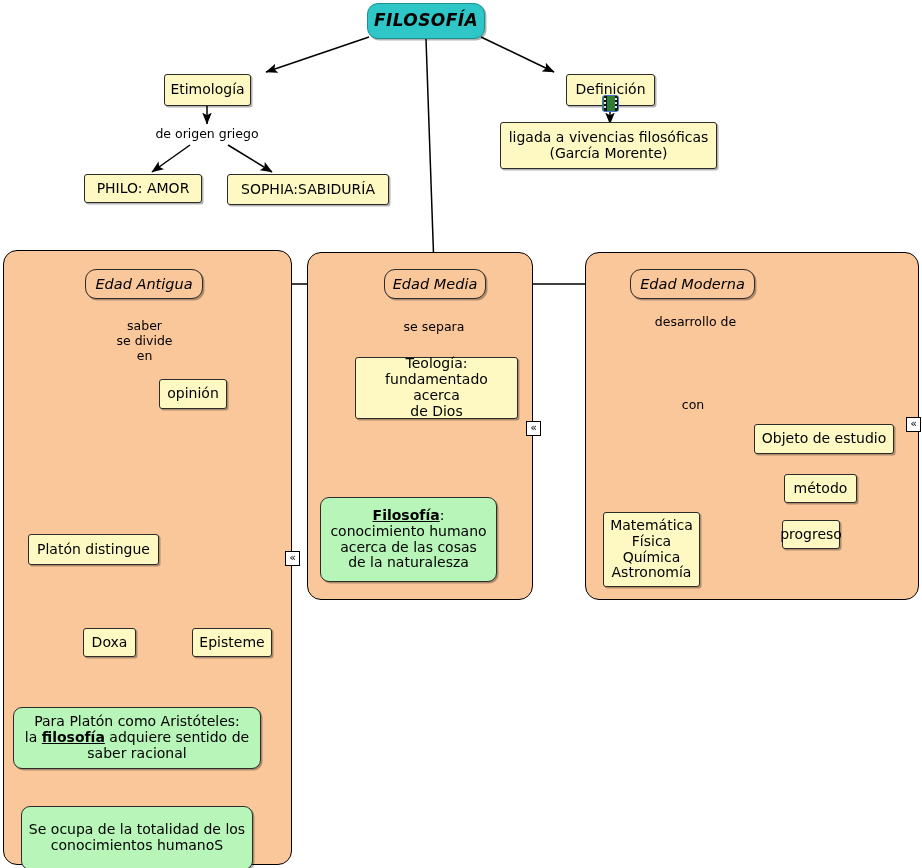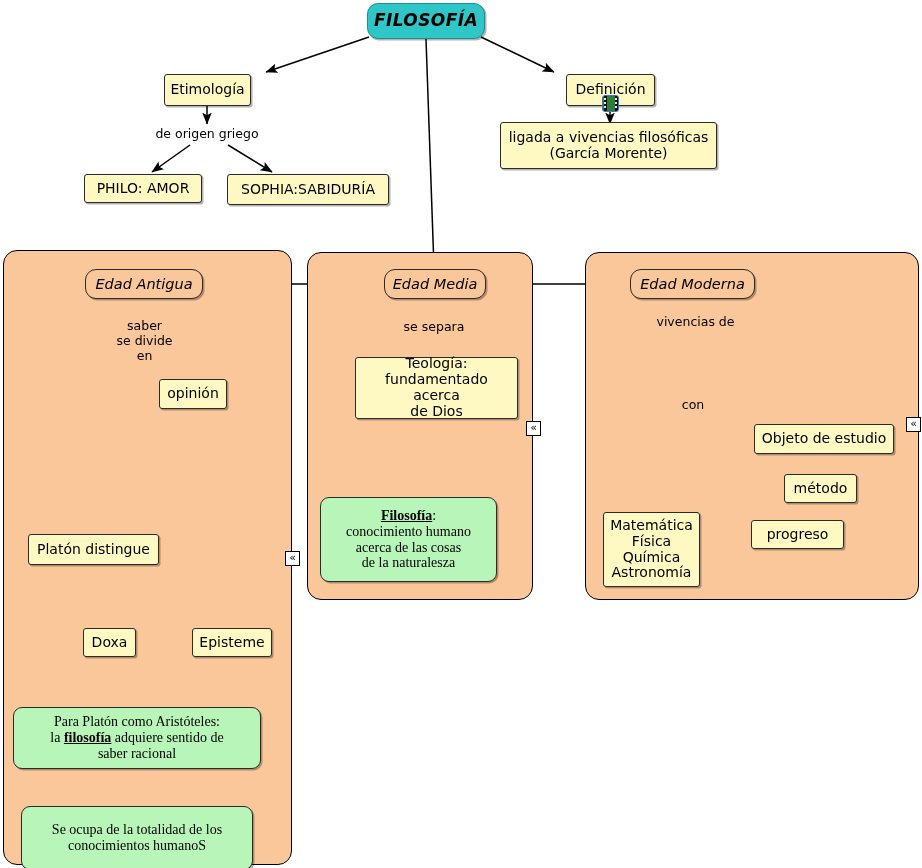--- a/index.html
+++ b/index.html
@@ -59,21 +59,20 @@
   .node.era {
     background: #fac79a;
     border-radius: 11px;
     font-style: italic;
     font-size: 14.5px;
     box-shadow: 1.5px 1.5px 0 rgba(0,0,0,0.30);
   }
   .node.green {
     background: #b8f5b8;
     border-radius: 9px;
-    font-family: Liberation Serif, serif;
   }
   .label {
     position: absolute;
     font-size: 12.5px;
     color: #000000;
     text-align: center;
     line-height: 1.18;
     white-space: pre-line;
     background: transparent;
   }
@@ -239,30 +238,30 @@
 acerca de las cosas
 de la naturalesza</span></span>
   </div>
 
   <div class="collapse" style="left:526px; top:421px;">«</div>
 
   <div class="panel" style="left:585px; top:252px; width:334px; height:348px;"></div>
 
   <div class="node era" style="left:630px; top:269px; width:125px; height:30px;">Edad Moderna</div>
 
-  <div class="label" style="left:648px; top:315px; width:95px;">vivencias de</div>
+  <div class="label" style="left:648px; top:315px; width:95px;">desarrollo de</div>
 
 
   <div class="label" style="left:673px; top:398px; width:40px;">con</div>
 
   <div class="node" style="left:754px; top:424px; width:140px; height:30px;">Objeto de estudio</div>
 
   <div class="node" style="left:784px; top:474px; width:73px; height:29px;">método</div>
 
-  <div class="node" style="left:751px; top:520px; width:93px; height:29px;">progreso</div>
+  <div class="node" style="left:782px; top:520px; width:58px; height:29px;">progreso</div>
 
   <div class="node" style="left:603px; top:512px; width:97px; height:75px; white-space:pre-line;">Matemática
 Física
 Química
 Astronomía</div>
 
   <div class="collapse" style="left:906px; top:417px;">«</div>
 
 </div>
 

